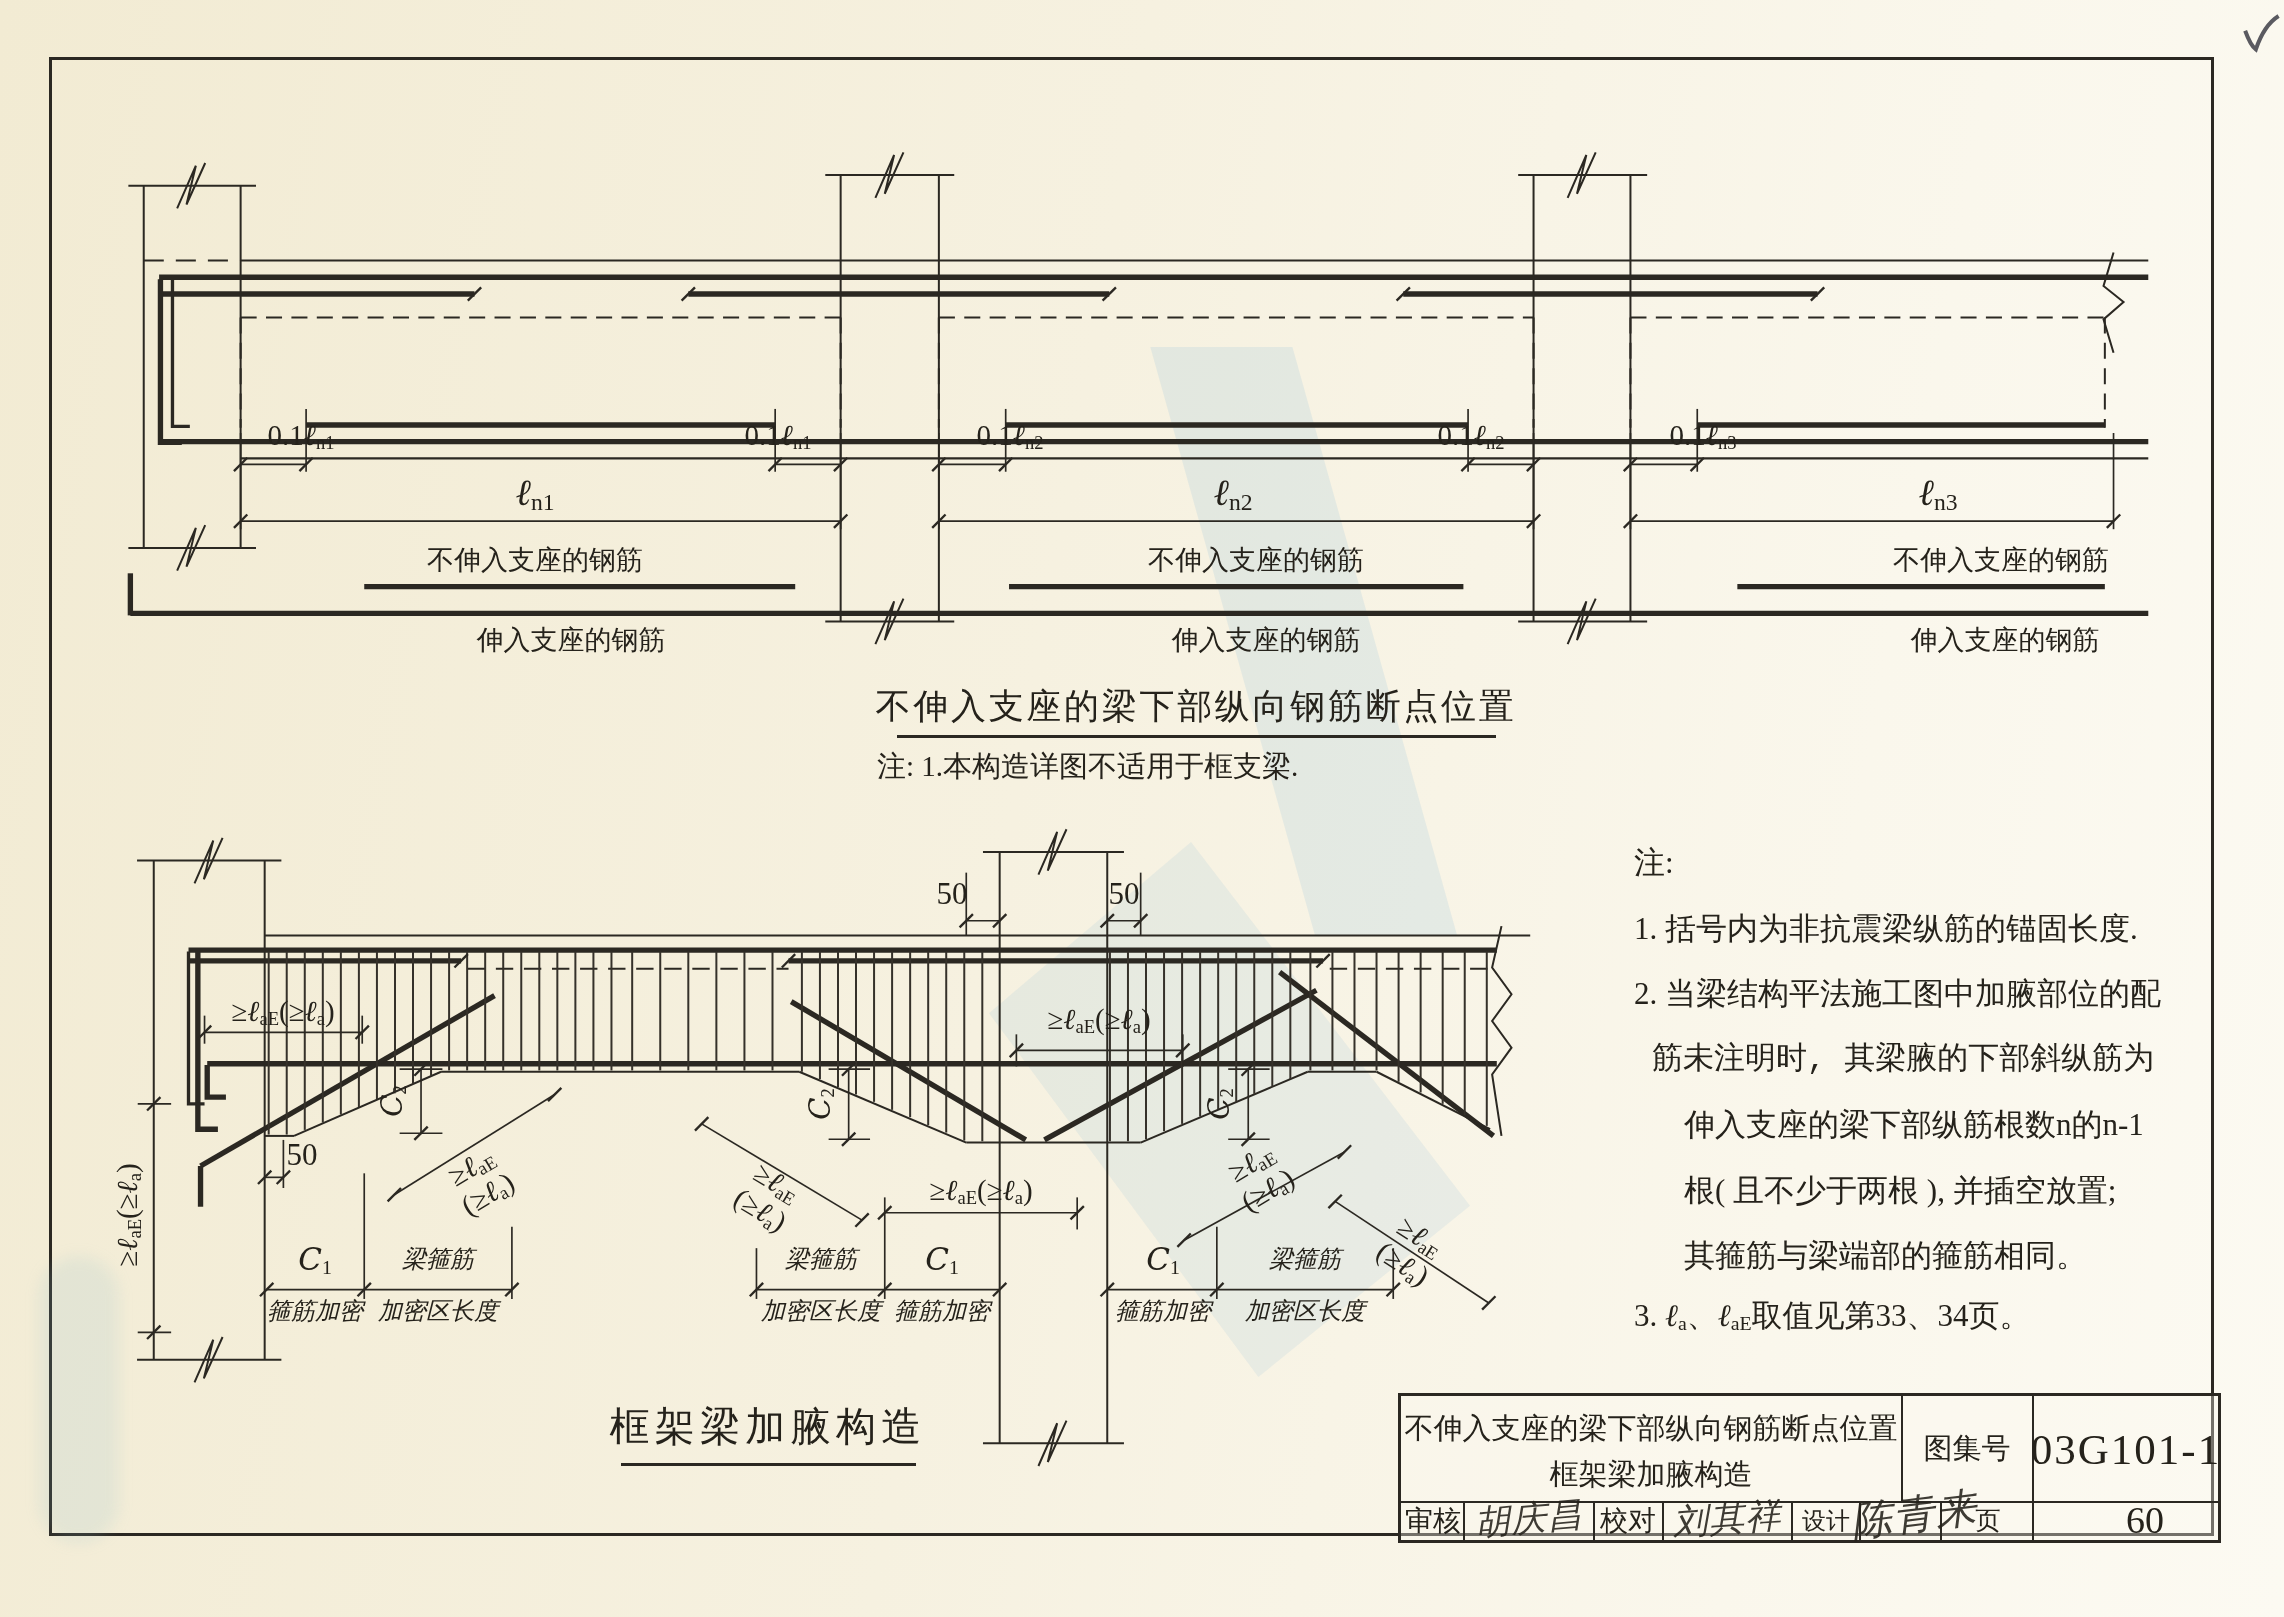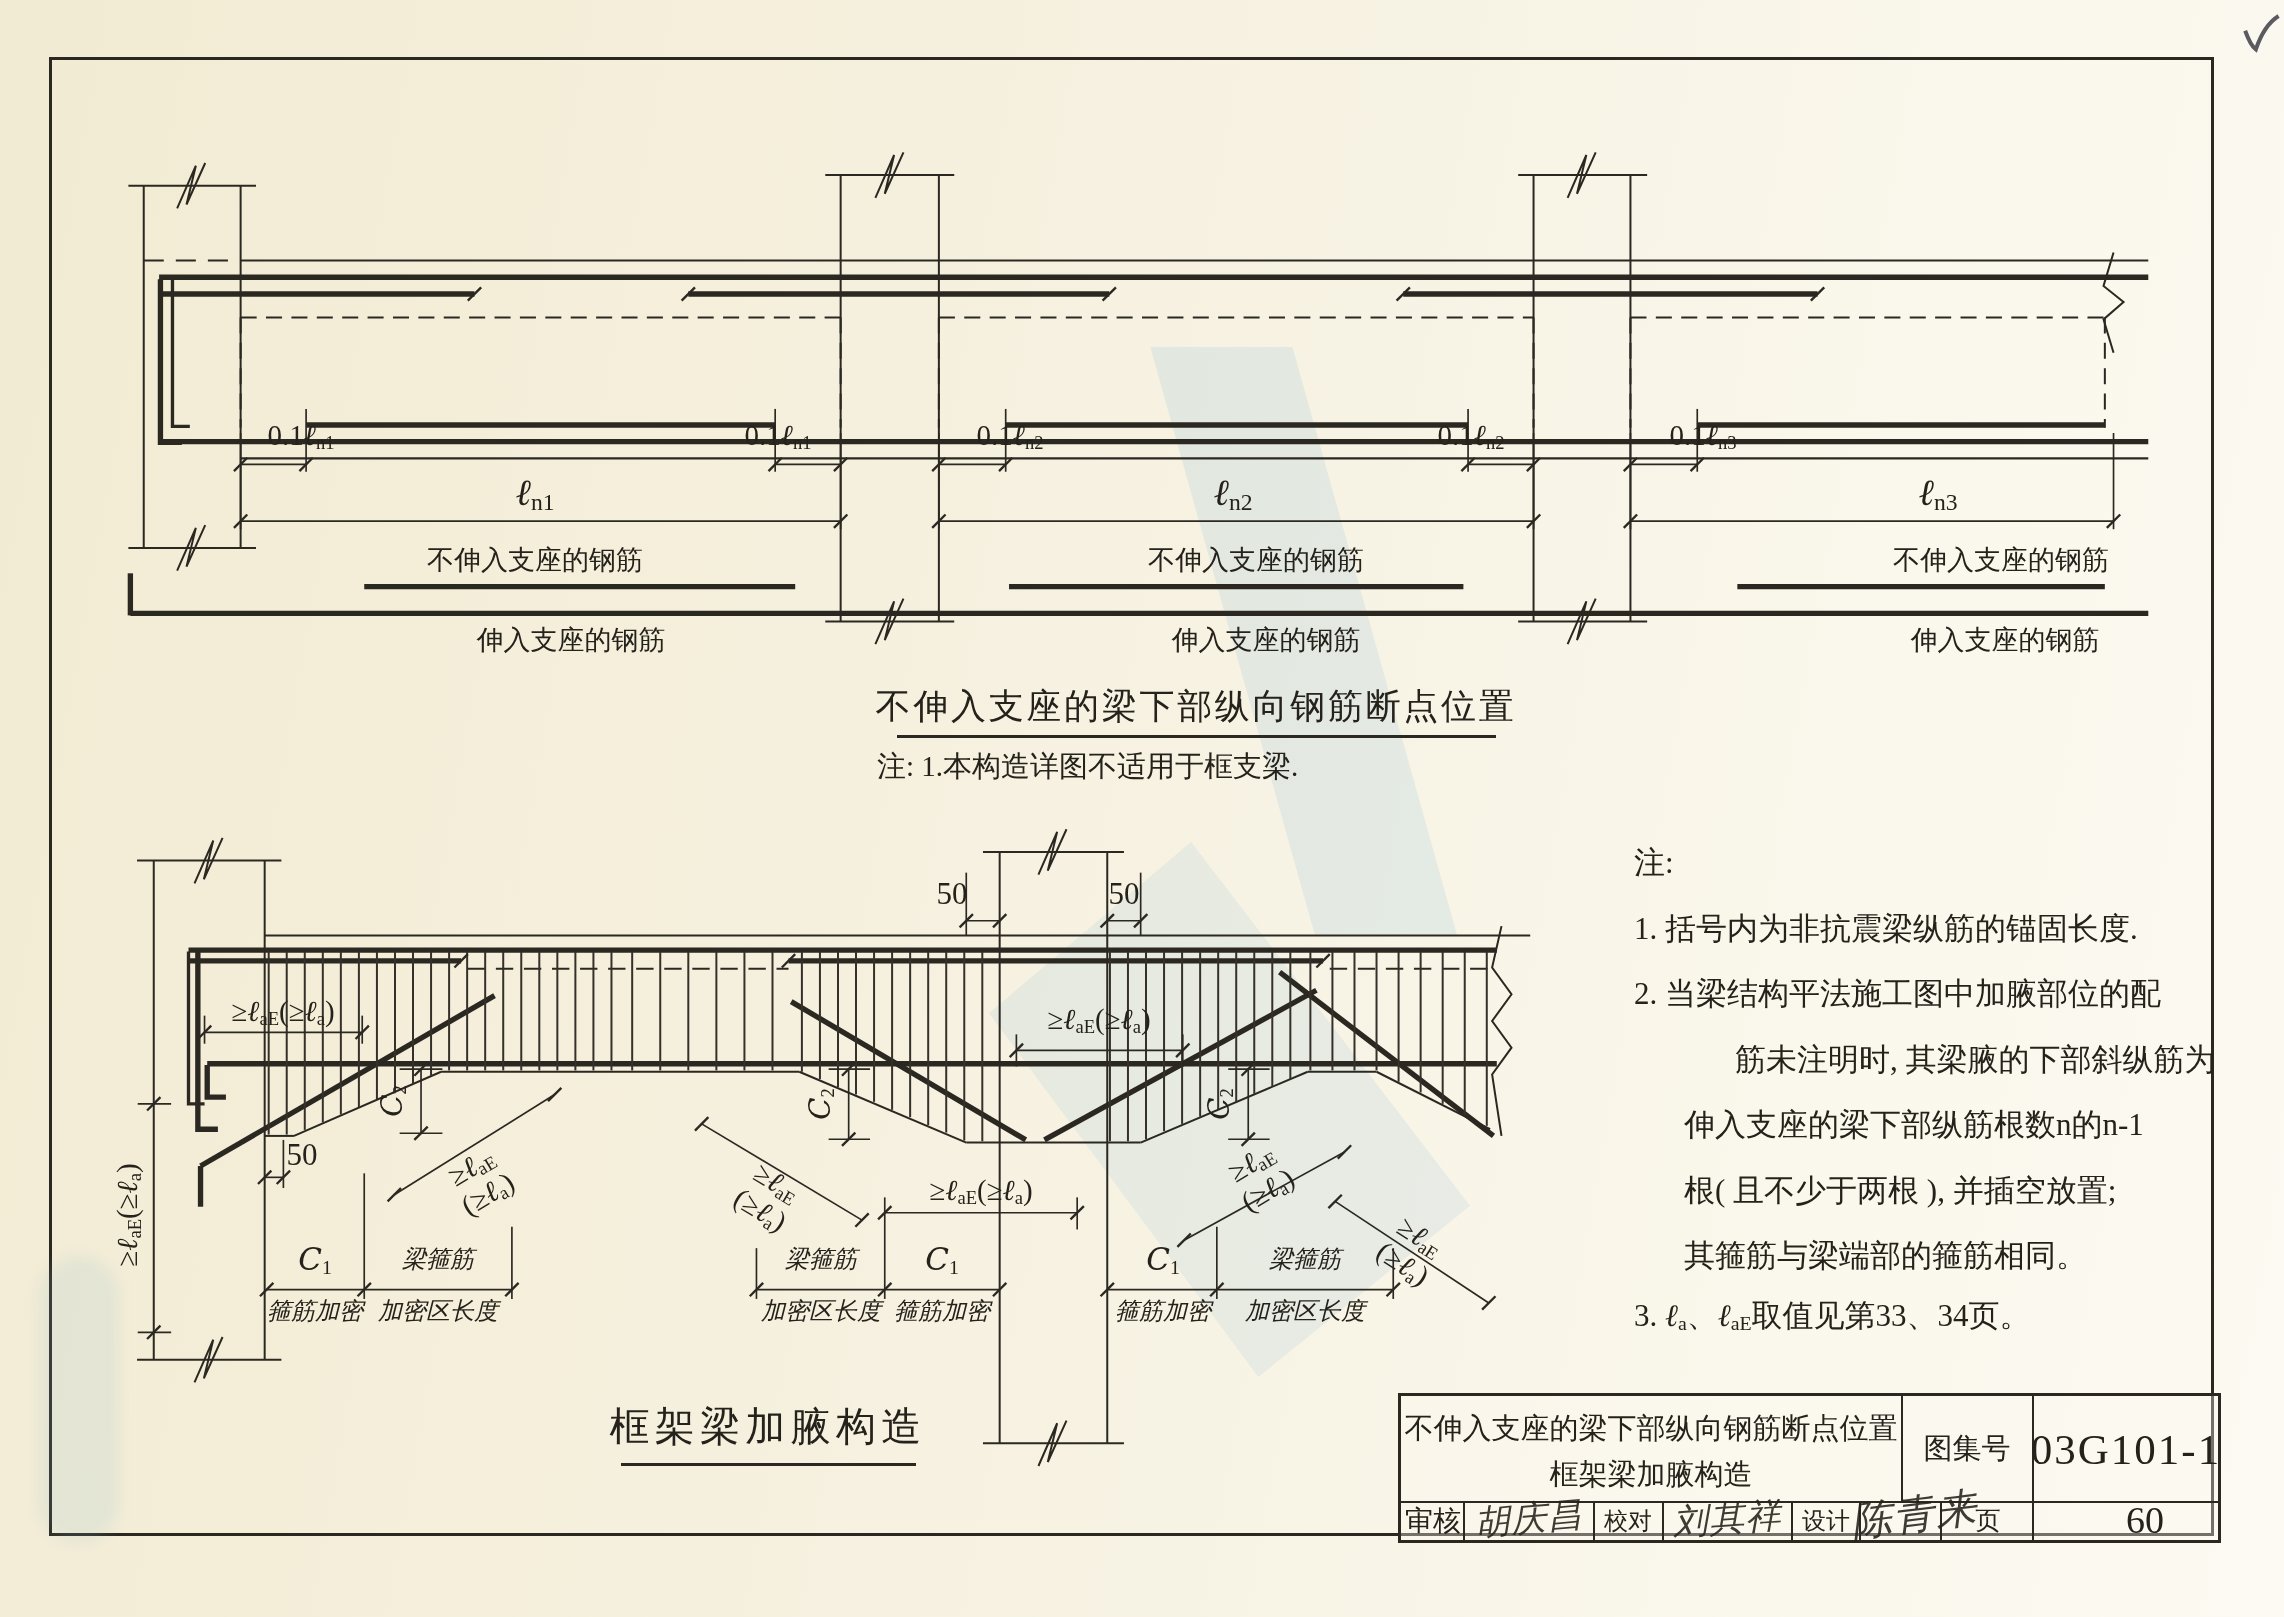--- a/index.html
+++ b/index.html
@@ -399,21 +399,21 @@
   <div class="lbl f42" style="left:1163px;top:1312px;">箍筋加密</div>
   <div class="lbl f42" style="left:1305px;top:1260px;">梁箍筋</div>
   <div class="lbl f42" style="left:1305px;top:1312px;">加密区长度</div>
 
   <div class="lbl f60" style="left:768px;top:1427px;letter-spacing:5.3px;">框架梁加腋构造</div>
   <div class="rule" style="left:621px;top:1463px;width:295px;height:3.3px;"></div>
 
   <div class="lbl tl f47" style="left:1634px;top:847px;">注:</div>
   <div class="lbl tl f47" style="left:1634px;top:913px;">1. 括号内为非抗震梁纵筋的锚固长度.</div>
   <div class="lbl tl f47" style="left:1634px;top:978px;">2. 当梁结构平法施工图中加腋部位的配</div>
-  <div class="lbl tl f47" style="left:1735px;top:1044px;">筋未注明时, 其梁腋的下部斜纵筋为</div>
+  <div class="lbl tl f47" style="left:1652px;top:1044px;font-family:Liberation Mono, monospace;">筋未注明时, 其梁腋的下部斜纵筋为</div>
   <div class="lbl tl f47" style="left:1684px;top:1109px;">伸入支座的梁下部纵筋根数n的n-1</div>
   <div class="lbl tl f47" style="left:1684px;top:1175px;">根( 且不少于两根 ), 并插空放置;</div>
   <div class="lbl tl f47" style="left:1684px;top:1240px;">其箍筋与梁端部的箍筋相同。</div>
   <div class="lbl tl f47" style="left:1634px;top:1299px;"><span>3. </span><span class="seg-i">ℓ</span><span class="seg-s">a</span><span>、</span><span class="seg-i">ℓ</span><span class="seg-s">aE</span><span>取值见第33、34页。</span></div>
 
   <div style="position:absolute;left:1398px;top:1393px;width:817px;height:144px;
               border:3.3px solid #2b2822;z-index:5;background:rgba(252,250,242,.35);">
     <div class="tb-line" style="left:0;top:105px;width:817px;height:2px;"></div>
     <div class="tb-line" style="left:500px;top:0;width:2px;height:105px;"></div>
     <div class="tb-line" style="left:631px;top:0;width:2px;height:144px;"></div>
@@ -423,21 +423,21 @@
     <div class="tb-line" style="left:390px;top:105px;width:2px;height:39px;"></div>
     <div class="tb-line" style="left:458px;top:105px;width:2px;height:39px;"></div>
     <div class="tb-line" style="left:539px;top:105px;width:2px;height:39px;"></div>
 
     <div class="tb-txt f44" style="left:250px;top:33px;">不伸入支座的梁下部纵向钢筋断点位置</div>
     <div class="tb-txt f44" style="left:250px;top:79px;">框架梁加腋构造</div>
     <div class="tb-txt f44" style="left:566px;top:53px;">图集号</div>
     <div class="tb-txt f64" style="left:725px;top:53px;letter-spacing:2px;">03G101-1</div>
     <div class="tb-txt" style="left:32px;top:125px;font-size:28px;">审核</div>
     <div class="tb-txt sig" style="left:128px;top:123px;font-size:35px;transform:translate(-50%,-50%) rotate(-5deg);">胡庆昌</div>
-    <div class="tb-txt" style="left:227px;top:125px;font-size:24px;">校对</div>
+    <div class="tb-txt" style="left:227px;top:125px;font-size:28px;">校对</div>
     <div class="tb-txt sig" style="left:326px;top:123px;font-size:35px;transform:translate(-50%,-50%) rotate(-4deg);">刘其祥</div>
     <div class="tb-txt" style="left:425px;top:125px;font-size:24px;">设计</div>
     <div class="tb-txt sig" style="left:513px;top:119px;font-size:41px;transform:translate(-50%,-50%) rotate(-7deg);z-index:7;">陈青来</div>
     <div class="tb-txt" style="left:587px;top:125px;font-size:25.4px;">页</div>
     <div class="tb-txt" style="left:744px;top:124px;font-size:38px;">60</div>
   </div>
 
 </div>
 
 

